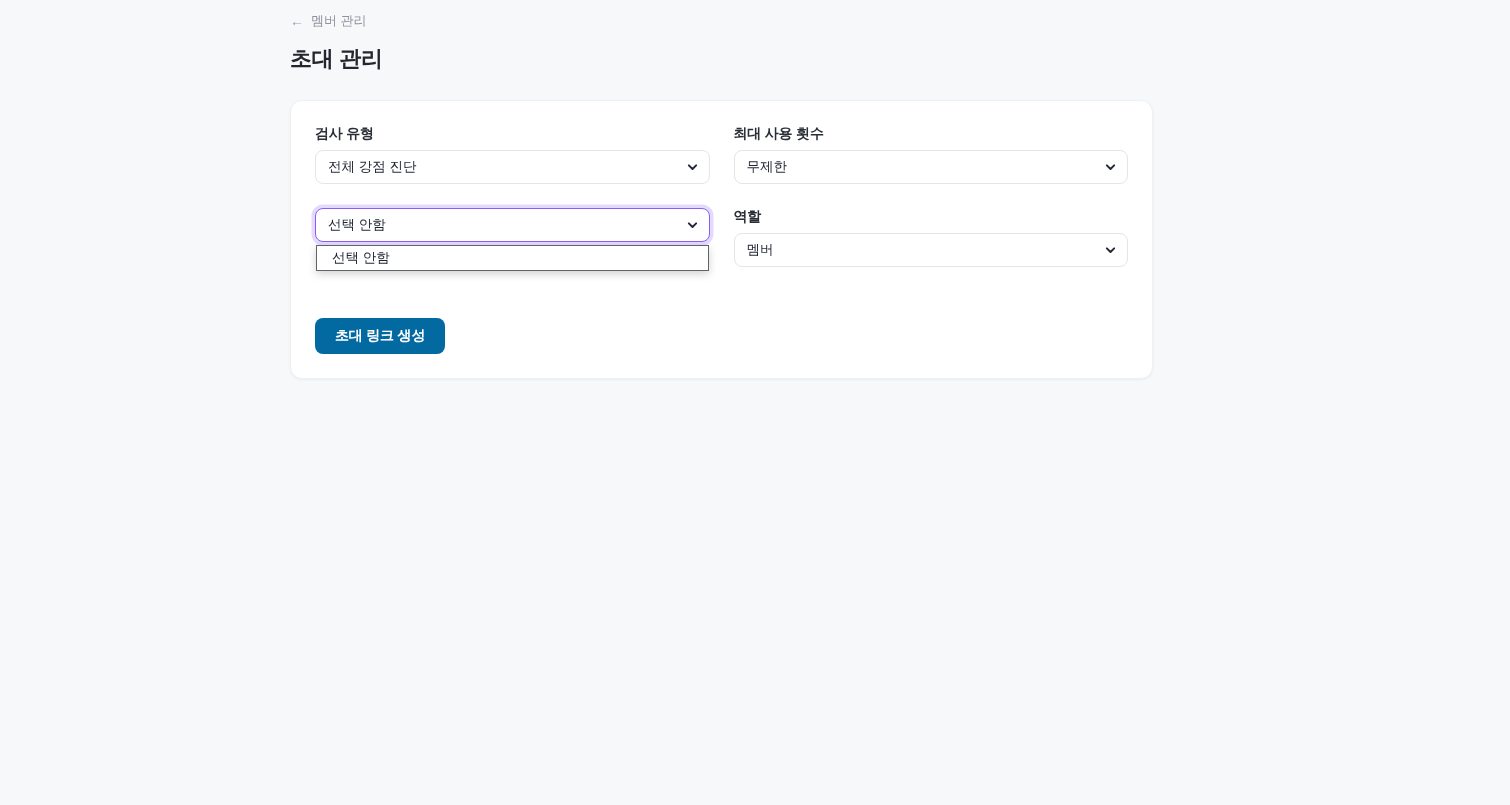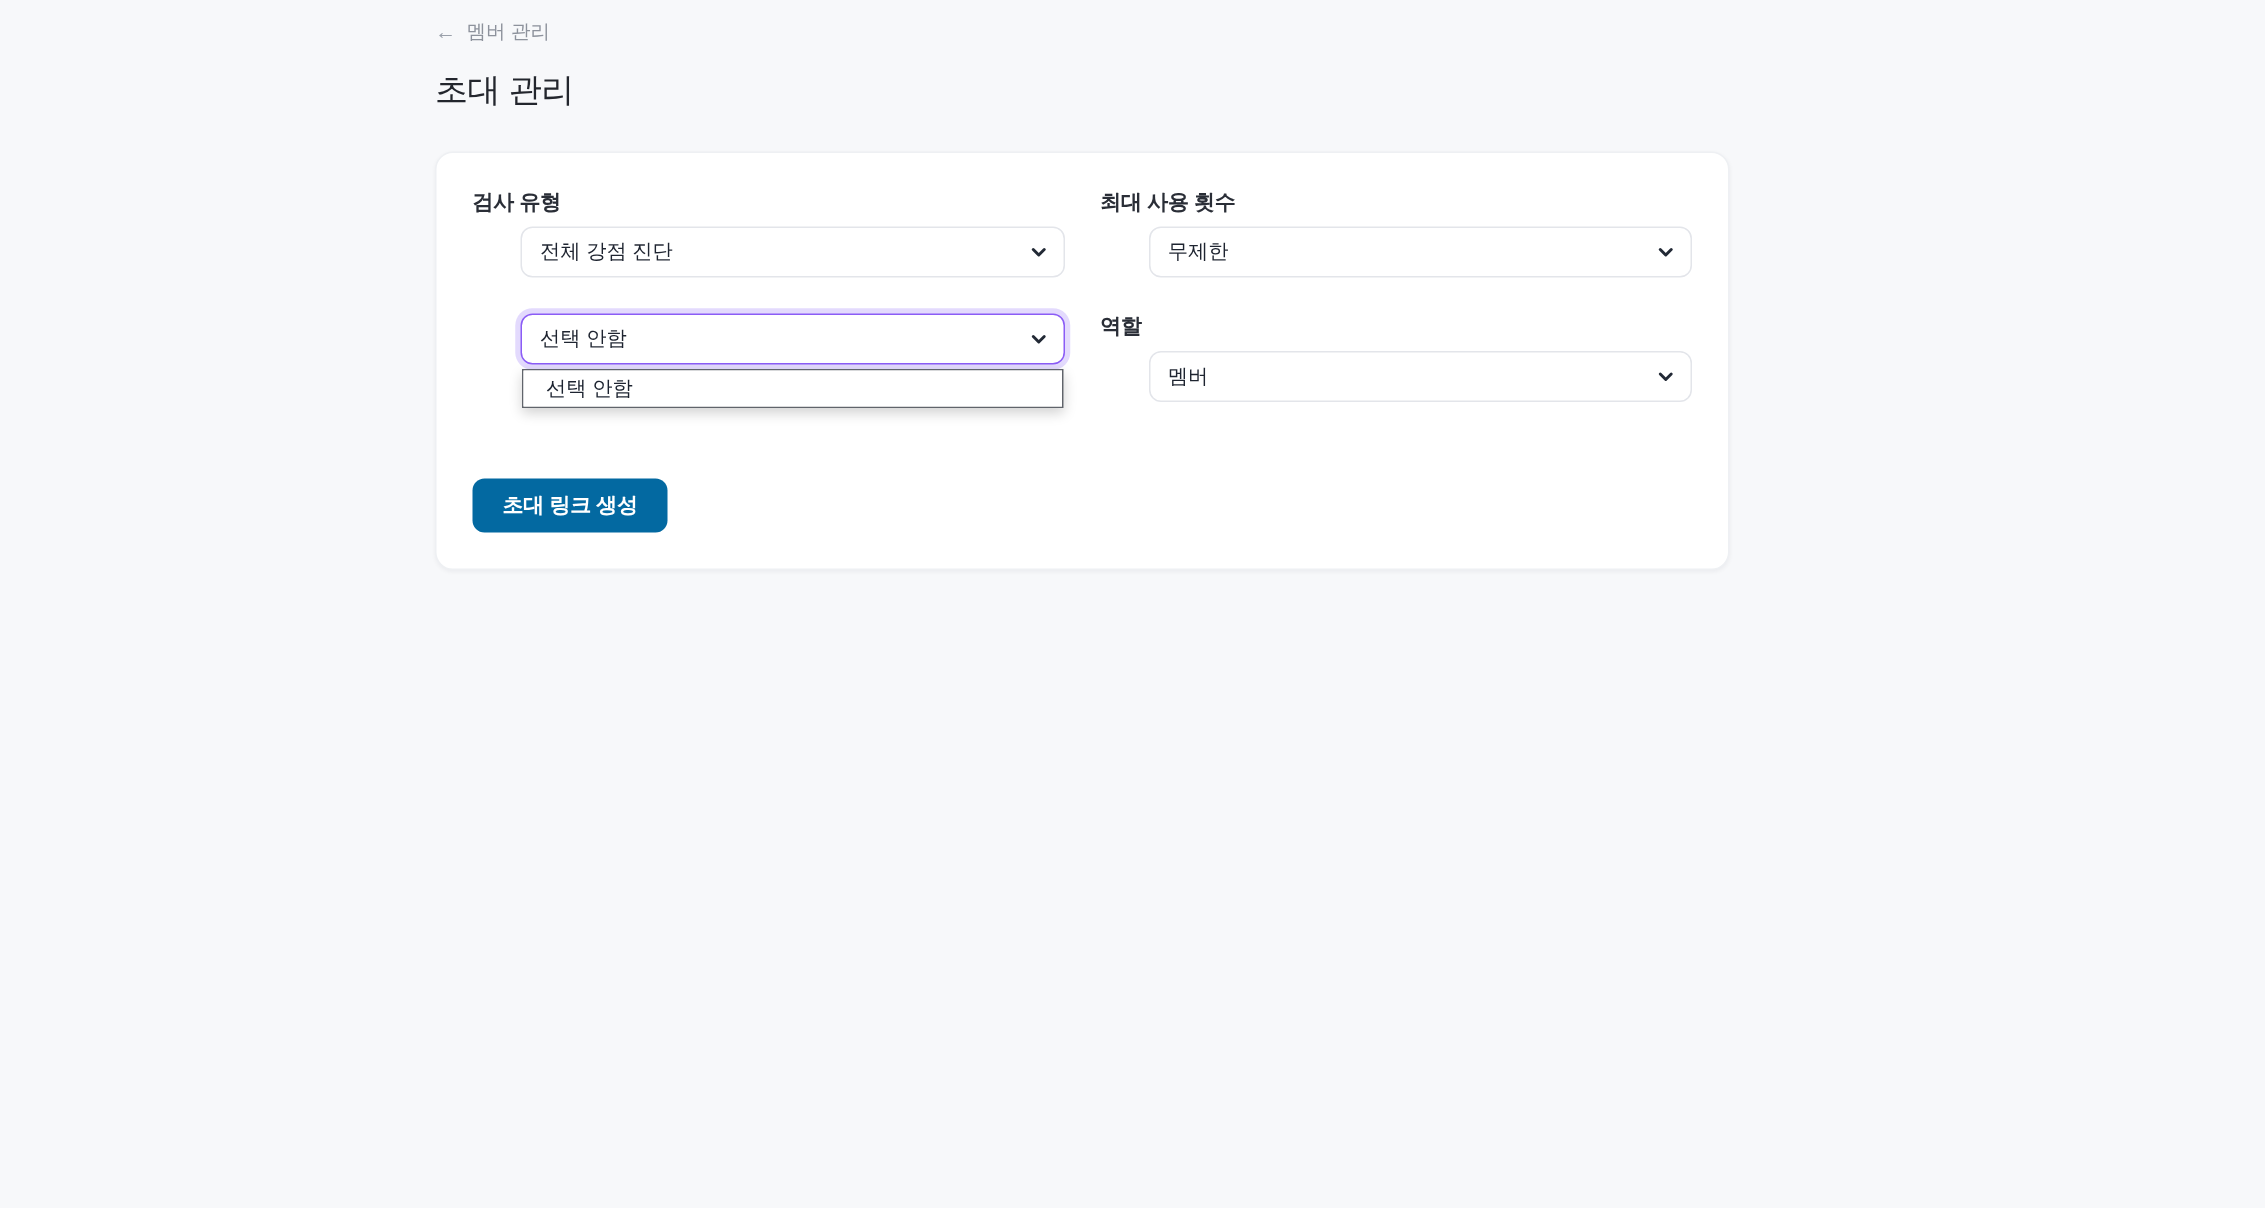--- a/index.html
+++ b/index.html
@@ -27,21 +27,21 @@
     gap: 7px;
     font-size: 13px;
     color: #8d929c;
     cursor: pointer;
     text-decoration: none;
   }
   .back-link .arrow { font-size: 14px; line-height: 1; color: #9aa0aa; }
   .page-title {
     margin-top: 14px;
     font-size: 22px;
-    font-weight: 400;
+    font-weight: 700;
     color: #23262d;
     letter-spacing: -0.3px;
   }
 
   
   .tabs {
     margin-top: 31px;
     display: flex;
     border-bottom: 1px solid #e8eaee;
   }
@@ -87,21 +87,21 @@
   }
   .field { position: relative; }
   .field-label {
     display: block;
     font-size: 14px;
     font-weight: 600;
     color: #2a2e37;
     margin-bottom: 7px;
     letter-spacing: -0.2px;
   }
-  .sel-wrap { position: relative; margin-left: 32px; }
+  .sel-wrap { position: relative; }
   select.sel, .sel-box {
     -webkit-appearance: none;
     appearance: none;
     width: 100%;
     height: 34px;
     background: #ffffff;
     border: 1px solid #e3e5ea;
     border-radius: 8px;
     padding: 0 32px 0 12px;
     font-family: "Liberation Sans", "DejaVu Sans", sans-serif;

